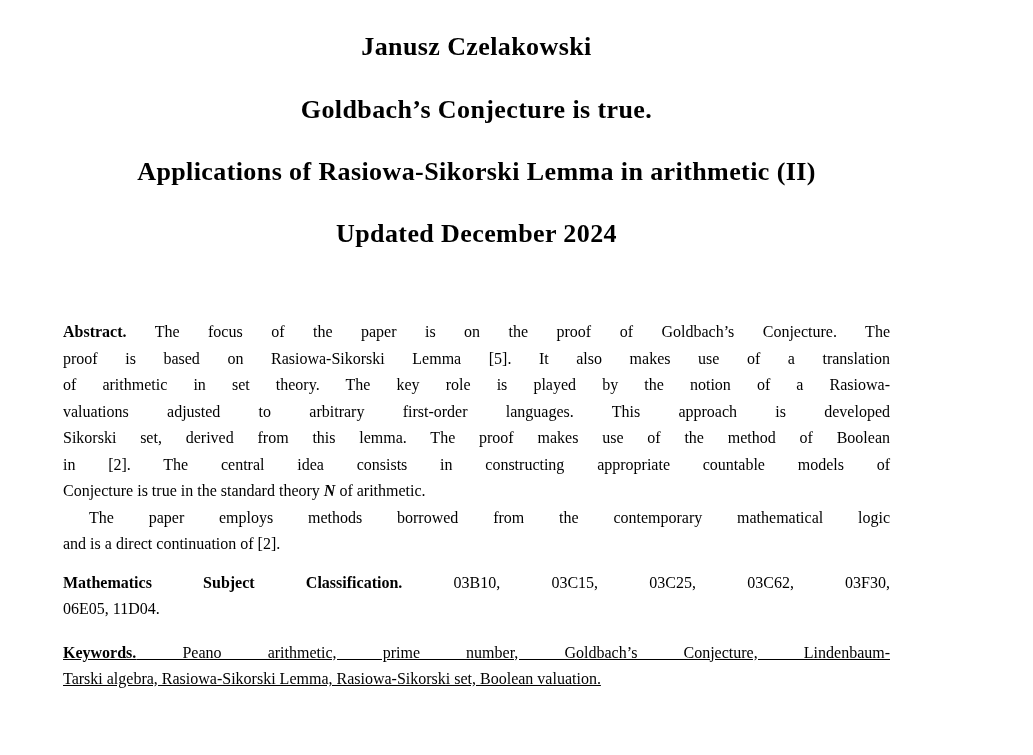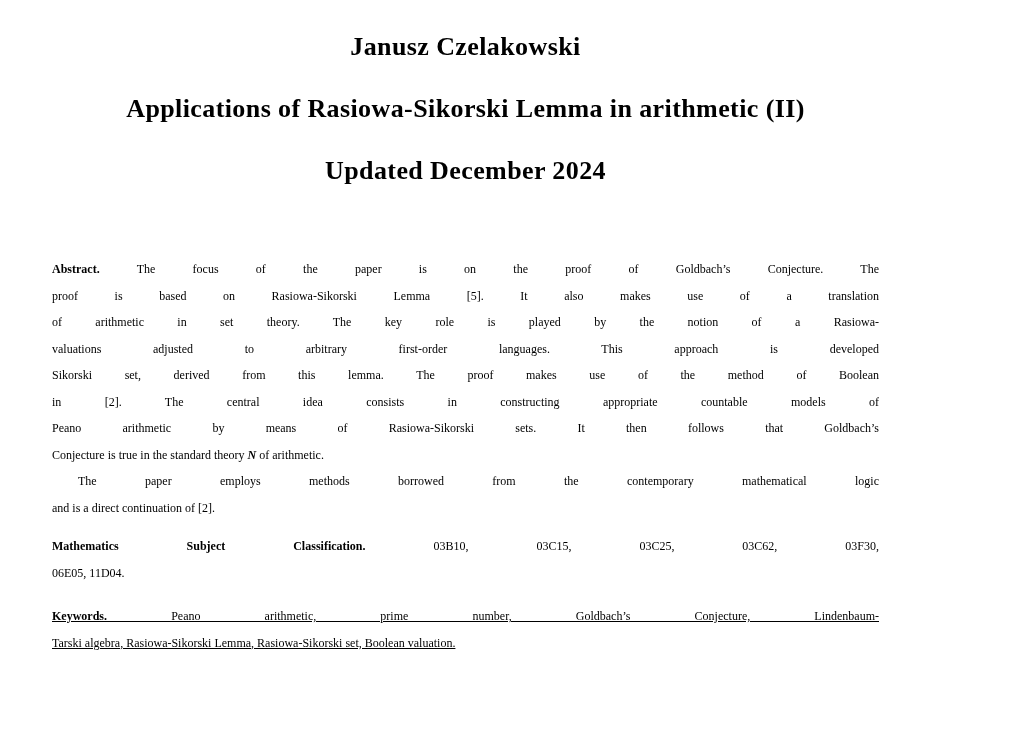--- a/index.html
+++ b/index.html
@@ -11,21 +11,21 @@
     position: relative;
     width: 1033px;
     height: 755px;
     background: #ffffff;
     color: #000000;
     font-family: "Liberation Serif", "DejaVu Serif", serif;
     overflow: hidden;
   }
   .column {
     position: absolute;
-    left: 52px;
+    left: 63px;
     top: 0;
     width: 827px;
   }
   .heading {
     margin: 0;
     font-weight: bold;
     font-size: 26px;
     line-height: 34px;
     text-align: center;
     letter-spacing: 0.4px;
@@ -34,21 +34,21 @@
   .title    { margin-top: 29px; }
   .subtitle { margin-top: 28px; text-align: center; }
   .dateline { margin-top: 28px; }
 
   .abstract-block { margin-top: 68px; }
   .msc-block      { margin-top: 12px; }
   .keywords-block { margin-top: 17px; text-decoration: underline; }
 
   .line {
     margin: 0;
-    font-size: 12px;
+    font-size: 16px;
     line-height: 26.5px;
   }
   .jline {
     text-align: justify;
     text-align-last: justify;
   }
   .lline {
     text-align: left;
   }
   .indent {
@@ -57,31 +57,31 @@
   .b  { font-weight: bold; }
   .bi { font-weight: bold; font-style: italic; }
 </style>
 </head>
 <body>
 
 <div class="page">
   <div class="column">
 
     <div class="heading author">Janusz Czelakowski</div>
+    <div class="heading title">Goldbach’s Conjecture is true.</div>
     <div class="heading subtitle">Applications of Rasiowa-Sikorski Lemma in arithmetic (II)</div>
     <div class="heading dateline">Updated December 2024</div>
 
     <div class="abstract-block">
       <div class="line jline"><span class="b">Abstract.</span><span> The focus of the paper is on the proof of Goldbach’s Conjecture. The</span></div>
       <div class="line jline">proof is based on Rasiowa-Sikorski Lemma [5]. It also makes use of a translation</div>
       <div class="line jline">of arithmetic in set theory. The key role is played by the notion of a Rasiowa-</div>
       <div class="line jline">valuations adjusted to arbitrary first-order languages. This approach is developed</div>
       <div class="line jline">Sikorski set, derived from this lemma. The proof makes use of the method of Boolean</div>
       <div class="line jline">in [2]. The central idea consists in constructing appropriate countable models of</div>
-      <div class="line jline">Peano arithmetic by means of Rasiowa-Sikorski sets. It then follows that Goldbach’s</div>
       <div class="line lline"><span>Conjecture is true in the standard theory </span><span class="bi">N</span><span> of arithmetic.</span></div>
       <div class="line jline indent">The paper employs methods borrowed from the contemporary mathematical logic</div>
       <div class="line lline">and is a direct continuation of [2].</div>
     </div>
 
     <div class="msc-block">
       <div class="line jline"><span class="b">Mathematics Subject Classification.</span><span> 03B10, 03C15, 03C25, 03C62, 03F30,</span></div>
       <div class="line lline">06E05, 11D04.</div>
     </div>
 

